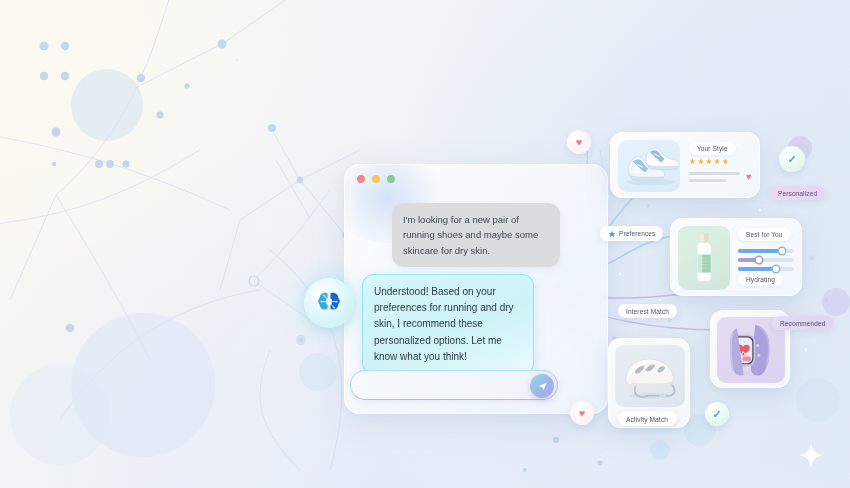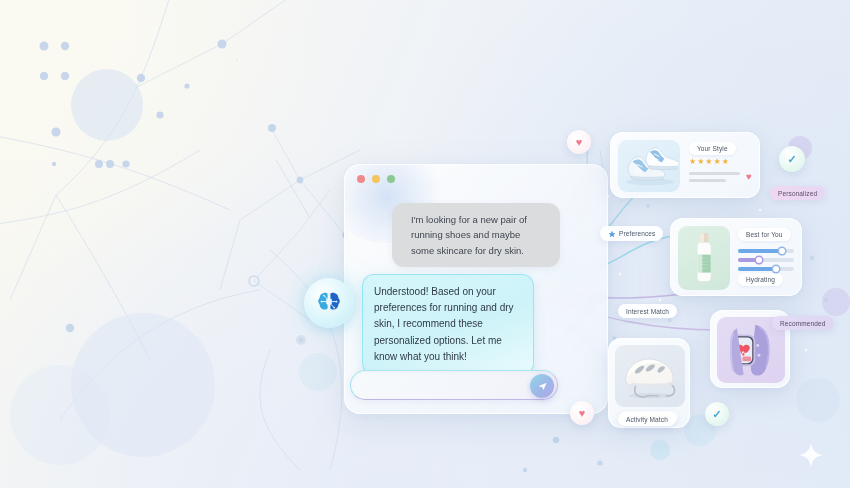--- a/index.html
+++ b/index.html
@@ -38,21 +38,21 @@
     background: radial-gradient(circle, rgba(186,208,240,0.58) 0%, rgba(204,220,244,0) 72%);
   }
   .titlebar { position: relative; height: 28px; display: flex; align-items: center; padding-left: 12px; gap: 7px; }
   .dot { width: 8px; height: 8px; border-radius: 50%; }
   .dot.r { background: #f08a8a; }
   .dot.y { background: #f4c45e; }
   .dot.g { background: #8cc894; }
   #bubble-user {
     position: absolute; left: 392px; top: 203px; width: 168px;
     background: #dbdcde; color: #3f4650; border-radius: 12px;
-    padding: 9px 19px; font-size: 9.5px; line-height: 1.62;
+    padding: 9px 11px; font-size: 9.5px; line-height: 1.62;
     box-shadow: 0 2px 7px rgba(130,150,180,0.12);
   }
   #bubble-ai {
     position: absolute; left: 362px; top: 274px; width: 172px;
     background: linear-gradient(160deg, #d6f7fb 0%, #cdf3f8 55%, #e8fbfd 100%);
     border: 1px solid rgba(140,226,238,0.85);
     color: #2f3a47; border-radius: 12px;
     padding: 9px 11px; font-size: 10px; line-height: 1.62;
     box-shadow: 0 3px 12px rgba(120,200,220,0.26);
   }

